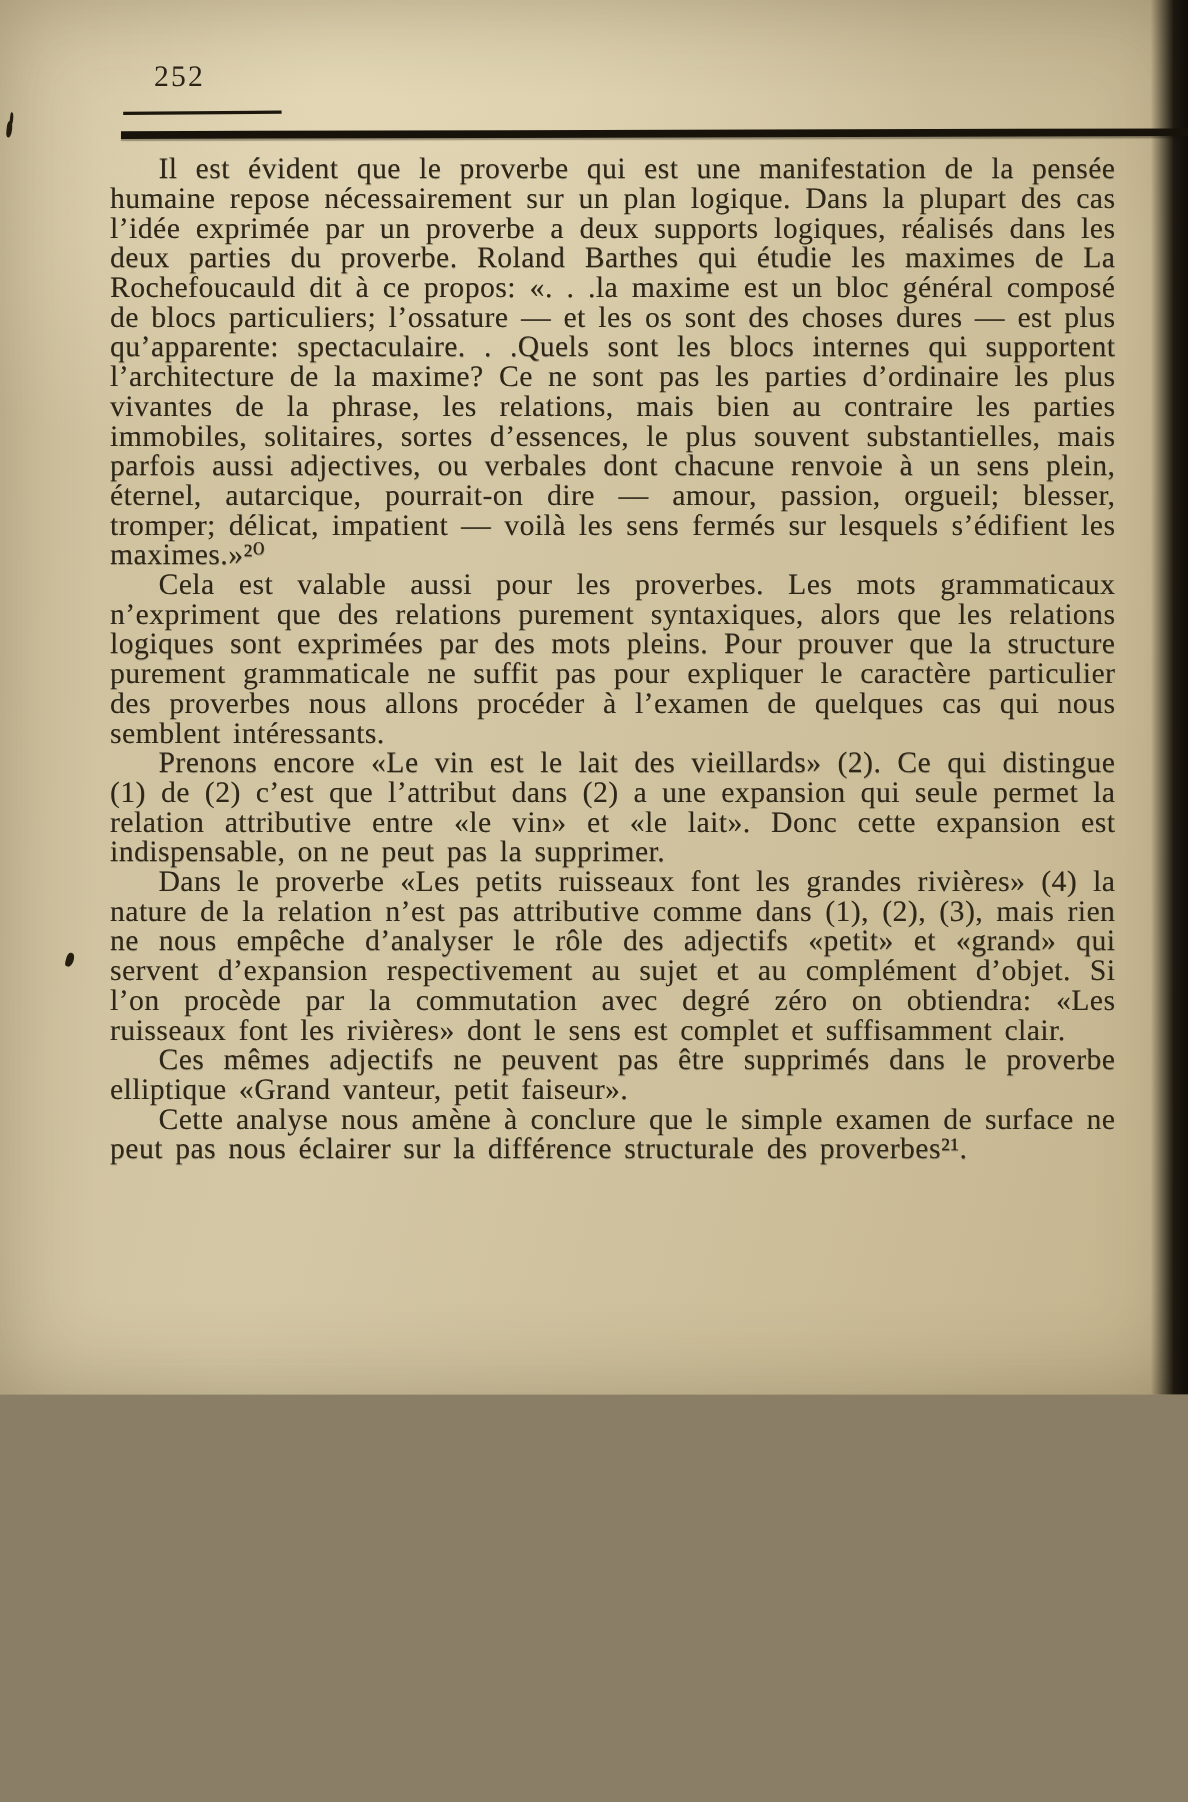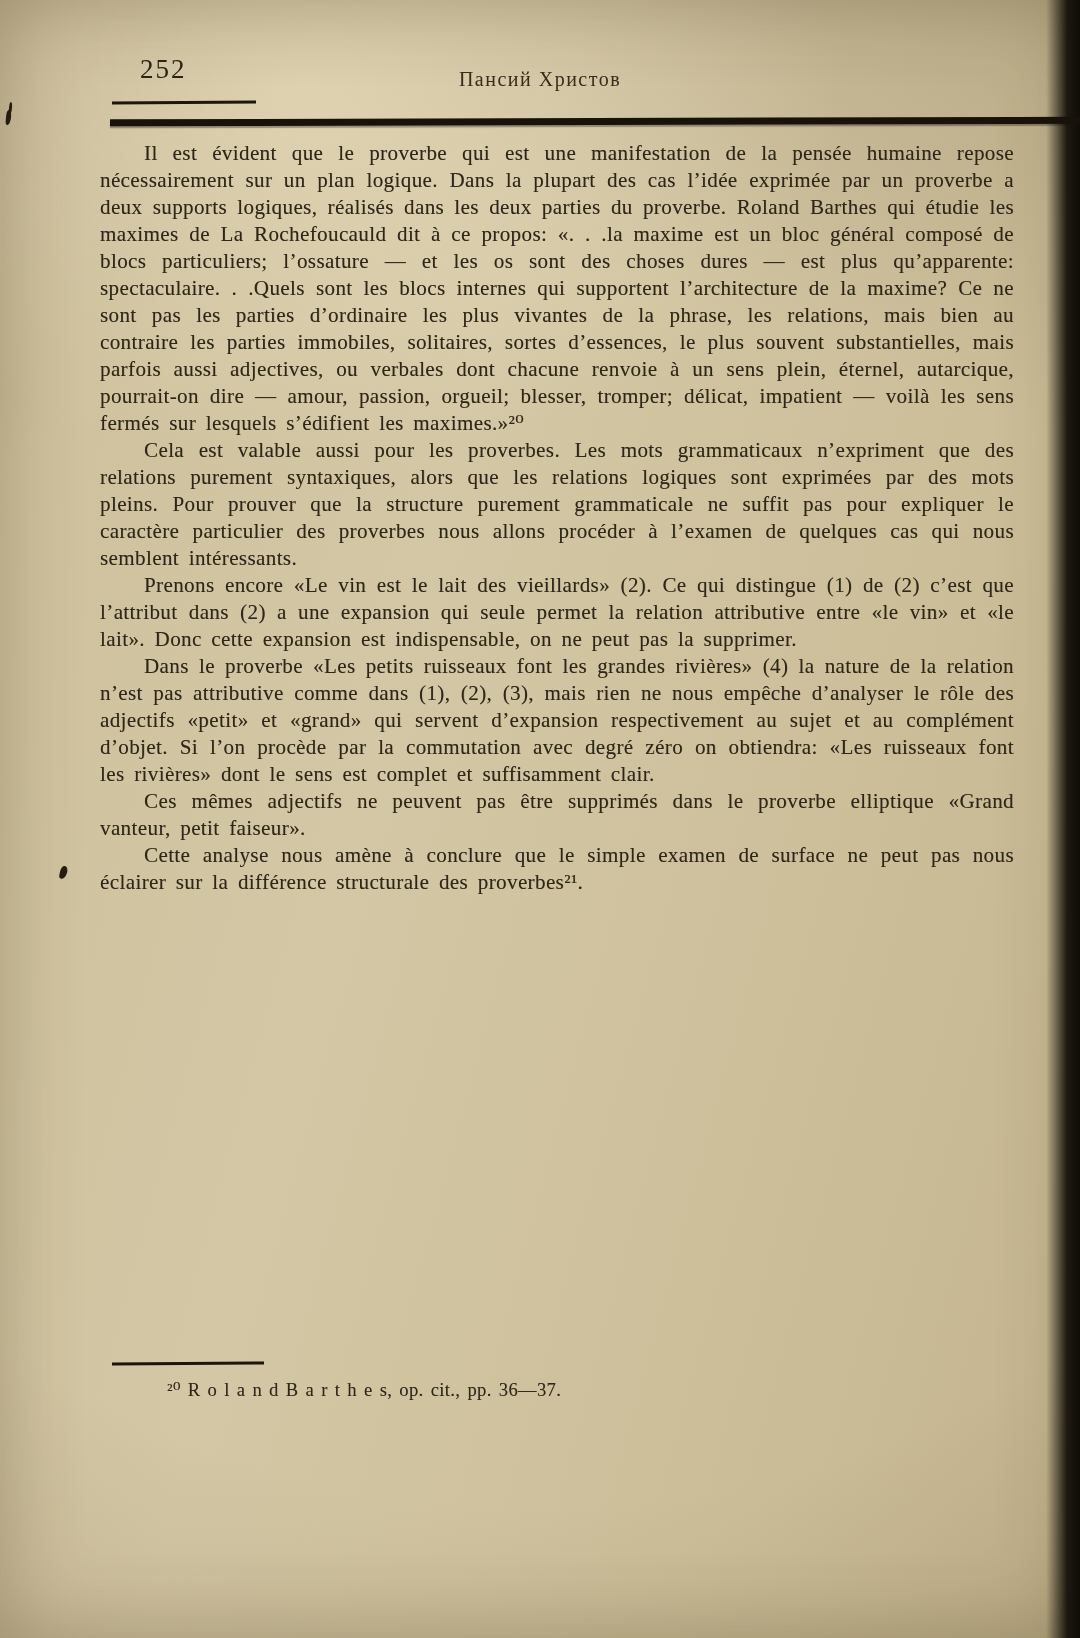--- a/index.html
+++ b/index.html
@@ -1,18 +1,18 @@
 <!DOCTYPE html>
 <html><head>
 <meta charset="utf-8">
 <style>
   html,body { margin:0; padding:0; background:#8a7f66; }
   .page {
     position:relative;
-    width:1080px; height:1638px;
+    width:1080px; height:1268px;
     margin:0 auto;
     overflow:hidden;
     font-family:"Liberation Serif","DejaVu Serif",serif;
     color:#2e2719;
     background:
       radial-gradient(ellipse 900px 600px at 28% 6%, rgba(243,232,200,0.55), rgba(243,232,200,0) 60%),
       radial-gradient(ellipse 1400px 1100px at 50% 55%, rgba(0,0,0,0) 55%, rgba(90,70,40,0.22) 100%),
       linear-gradient(105deg, #cdbf9b 0%, #d4c7a5 38%, #ccbe99 72%, #c3b48e 100%);
     box-shadow: inset 0 0 80px rgba(70,55,25,0.30);
   }
@@ -40,21 +40,21 @@
   }
   .body-block {
     position:absolute; top:140px; left:100px; right:66px;
   }
   .section-title {
     font-size:21px; font-weight:normal; letter-spacing:3px;
     text-align:center; margin:6px 0 20px 0; color:#2a2315;
     word-spacing:6px;
   }
   .para {
-    font-size:21px; line-height:27px; margin:0;
+    font-size:27px; line-height:27px; margin:0;
     text-align:justify; text-indent:44px;
     letter-spacing:0.4px; word-spacing:4px;
     text-shadow:0.3px 0.3px 0 rgba(46,39,25,0.35);
   }
   .footnotes {
     position:absolute; top:1362px; left:112px; right:80px;
   }
   .footnote-rule {
     width:152px; height:3px; background:#1b150c; margin-bottom:12px;
     transform:rotate(-0.4deg);
@@ -73,21 +73,20 @@
 </style>
 </head>
 <body>
 
 <div class="page">
 
   <div class="edge-band"></div>
 
   <span class="pagenum">252</span>
   <div class="pagenum-underline"></div>
-  <div class="running-head">Пансий Христов</div>
   <div class="header-rule"></div>
 
   <div class="body-block">
     <div>
 
     <p class="para">Il est évident que le proverbe qui est une manifestation de la pensée humaine repose nécessairement sur un plan logique. Dans la plupart des cas l’idée exprimée par un proverbe a deux supports logiques, réalisés dans les deux parties du proverbe. Roland Barthes qui étudie les maximes de La Rochefoucauld dit à ce propos: «. . .la maxime est un bloc général composé de blocs particuliers; l’ossature — et les os sont des choses dures — est plus qu’apparente: spectaculaire. . .Quels sont les blocs internes qui supportent l’architecture de la maxime? Ce ne sont pas les parties d’ordinaire les plus vivantes de la phrase, les relations, mais bien au contraire les parties immobiles, solitaires, sortes d’essences, le plus souvent substantielles, mais parfois aussi adjectives, ou verbales dont chacune renvoie à un sens plein, éternel, autarcique, pourrait-on dire — amour, passion, orgueil; blesser, tromper; délicat, impatient — voilà les sens fermés sur lesquels s’édifient les maximes.»²⁰</p>
         <p class="para">Cela est valable aussi pour les proverbes. Les mots grammaticaux n’expriment que des relations purement syntaxiques, alors que les relations logiques sont exprimées par des mots pleins. Pour prouver que la structure purement grammaticale ne suffit pas pour expliquer le caractère particulier des proverbes nous allons procéder à l’examen de quelques cas qui nous semblent intéressants.</p>
         <p class="para">Prenons encore «Le vin est le lait des vieillards» (2). Ce qui distingue (1) de (2) c’est que l’attribut dans (2) a une expansion qui seule permet la relation attributive entre «le vin» et «le lait». Donc cette expansion est indispensable, on ne peut pas la supprimer.</p>
         <p class="para">Dans le proverbe «Les petits ruisseaux font les grandes rivières» (4) la nature de la relation n’est pas attributive comme dans (1), (2), (3), mais rien ne nous empêche d’analyser le rôle des adjectifs «petit» et «grand» qui servent d’expansion respectivement au sujet et au complément d’objet. Si l’on procède par la commutation avec degré zéro on obtiendra: «Les ruisseaux font les rivières» dont le sens est complet et suffisamment clair.</p>
         <p class="para">Ces mêmes adjectifs ne peuvent pas être supprimés dans le proverbe elliptique «Grand vanteur, petit faiseur».</p>

